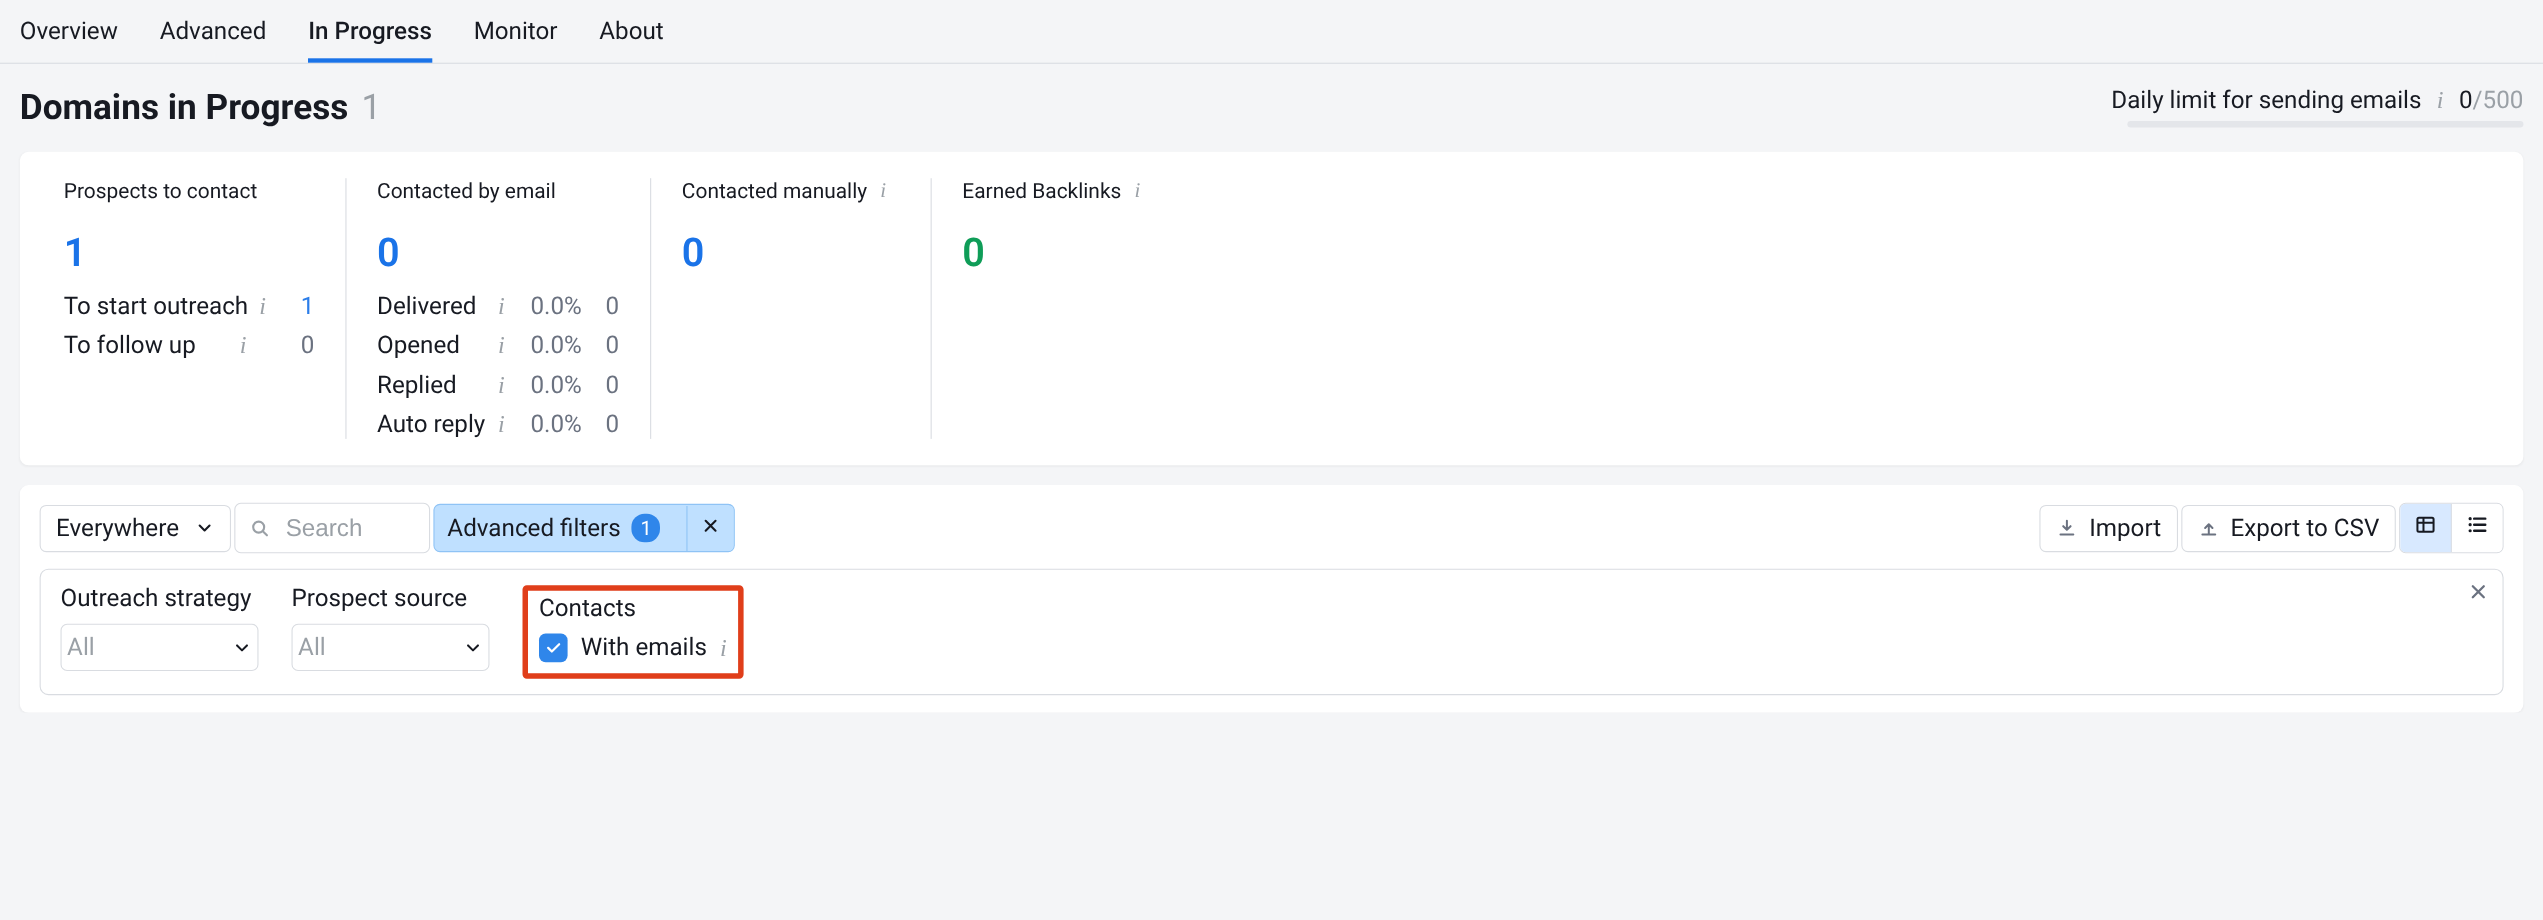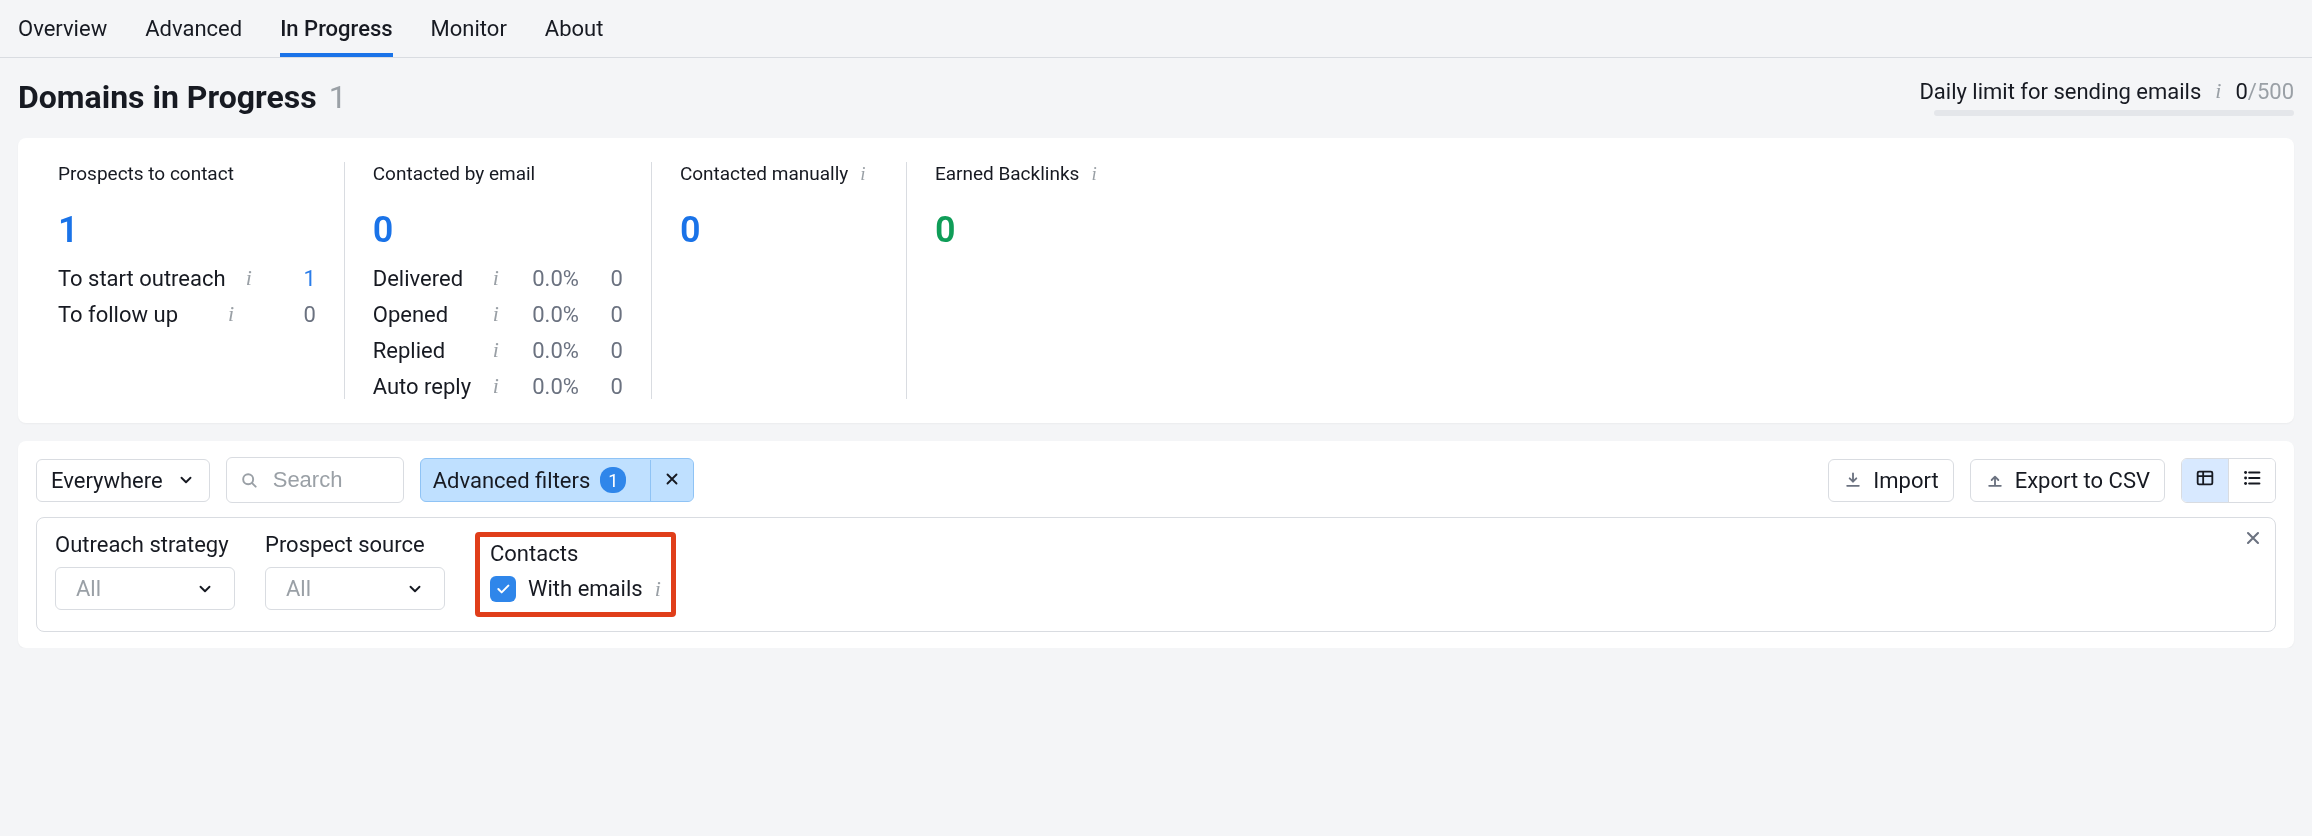--- a/index.html
+++ b/index.html
@@ -68,32 +68,32 @@
     padding:0 28px;
     border-right:1px solid var(--border);
     min-width:255px;
   }
   .stat:last-child{border-right:none;flex:1}
   .stat-title{display:flex;align-items:flex-end;gap:12px;font-size:19px;margin-bottom:24px}
   .stat-val{font-size:36px;font-weight:600;margin-bottom:14px}
   .stat-val.blue{color:var(--blue)}
   .stat-val.green{color:var(--green)}
   .sub-list{display:flex;flex-direction:column;gap:10px;margin-top:6px}
-  .sub-row{display:flex;align-items:center;gap:20px;color:var(--text)}
+  .sub-row{display:flex;align-items:center;gap:10px;color:var(--text)}
   .sub-row .lbl{min-width:150px}
   .sub-row .pct{color:var(--muted);min-width:60px;text-align:right}
   .sub-row .cnt{min-width:24px;text-align:right;color:var(--muted)}
   .sub-row .cnt.link{color:var(--blue-link)}
   
   .filterbar{
     background:#fff;margin:18px 18px 0;border-radius:8px;
     box-shadow:0 1px 2px rgba(0,0,0,.04);
     padding:16px 18px;
   }
-  .filterbar-top{display:flex;align-items:center;gap:16px}
+  .filterbar-top{display:flex;align-items:center;gap:3px}
   .btnlike{
     display:inline-flex;align-items:center;gap:10px;
     border:1px solid var(--border);border-radius:6px;
     padding:8px 14px;font-size:22px;cursor:pointer;background:#fff;color:var(--text);
   }
   .btnlike.ghost{background:#fff}
   .btnlike .chev{margin-left:4px}
   .searchbox{display:flex;align-items:center;gap:12px;border:1px solid var(--border);border-radius:6px;padding:8px 12px;background:#fff;color:var(--mutedlight);min-width:170px}
   .searchbox input{border:none;outline:none;font-size:22px;color:var(--text);background:transparent;width:120px}
   .searchbox input::placeholder{color:var(--mutedlight)}
@@ -110,21 +110,21 @@
   .view-group{display:flex;border:1px solid var(--border);border-radius:6px;overflow:hidden}
   .view-group .v{padding:8px 12px;cursor:pointer;background:#fff}
   .view-group .v.active{background:#d8e9ff;border-right:1px solid var(--border)}
   
   .filters-panel{
     margin-top:14px;border:1px solid var(--border);border-radius:8px;
     padding:14px 18px;display:flex;gap:30px;align-items:flex-start;position:relative;
   }
   .fp-col{display:flex;flex-direction:column;gap:10px}
   .fp-label{font-size:22px}
-  .fp-select{display:inline-flex;align-items:center;justify-content:space-between;gap:16px;border:1px solid var(--border);border-radius:6px;padding:8px 20px;min-width:180px;color:var(--mutedlight);cursor:pointer}
+  .fp-select{display:inline-flex;align-items:center;justify-content:space-between;gap:16px;border:1px solid var(--border);border-radius:6px;padding:8px 5px;min-width:180px;color:var(--mutedlight);cursor:pointer}
   .fp-check-row{display:flex;align-items:flex-start;gap:12px}
   .checkbox{width:26px;height:26px;border-radius:6px;background:#2f86ea;display:inline-flex;align-items:center;justify-content:center;color:#fff}
   .fp-close{position:absolute;right:12px;top:10px;cursor:pointer;color:var(--muted)}
   .highlight{border:5px solid #e03e1a;border-radius:4px;padding:4px 10px 10px 10px;}
   
   .i{display:inline-flex;align-items:center;justify-content:center}
   .i svg{display:block}
   .info-i{font-style:italic;font-family:Georgia,serif;color:var(--mutedlight)}
 </style>
 </head>

